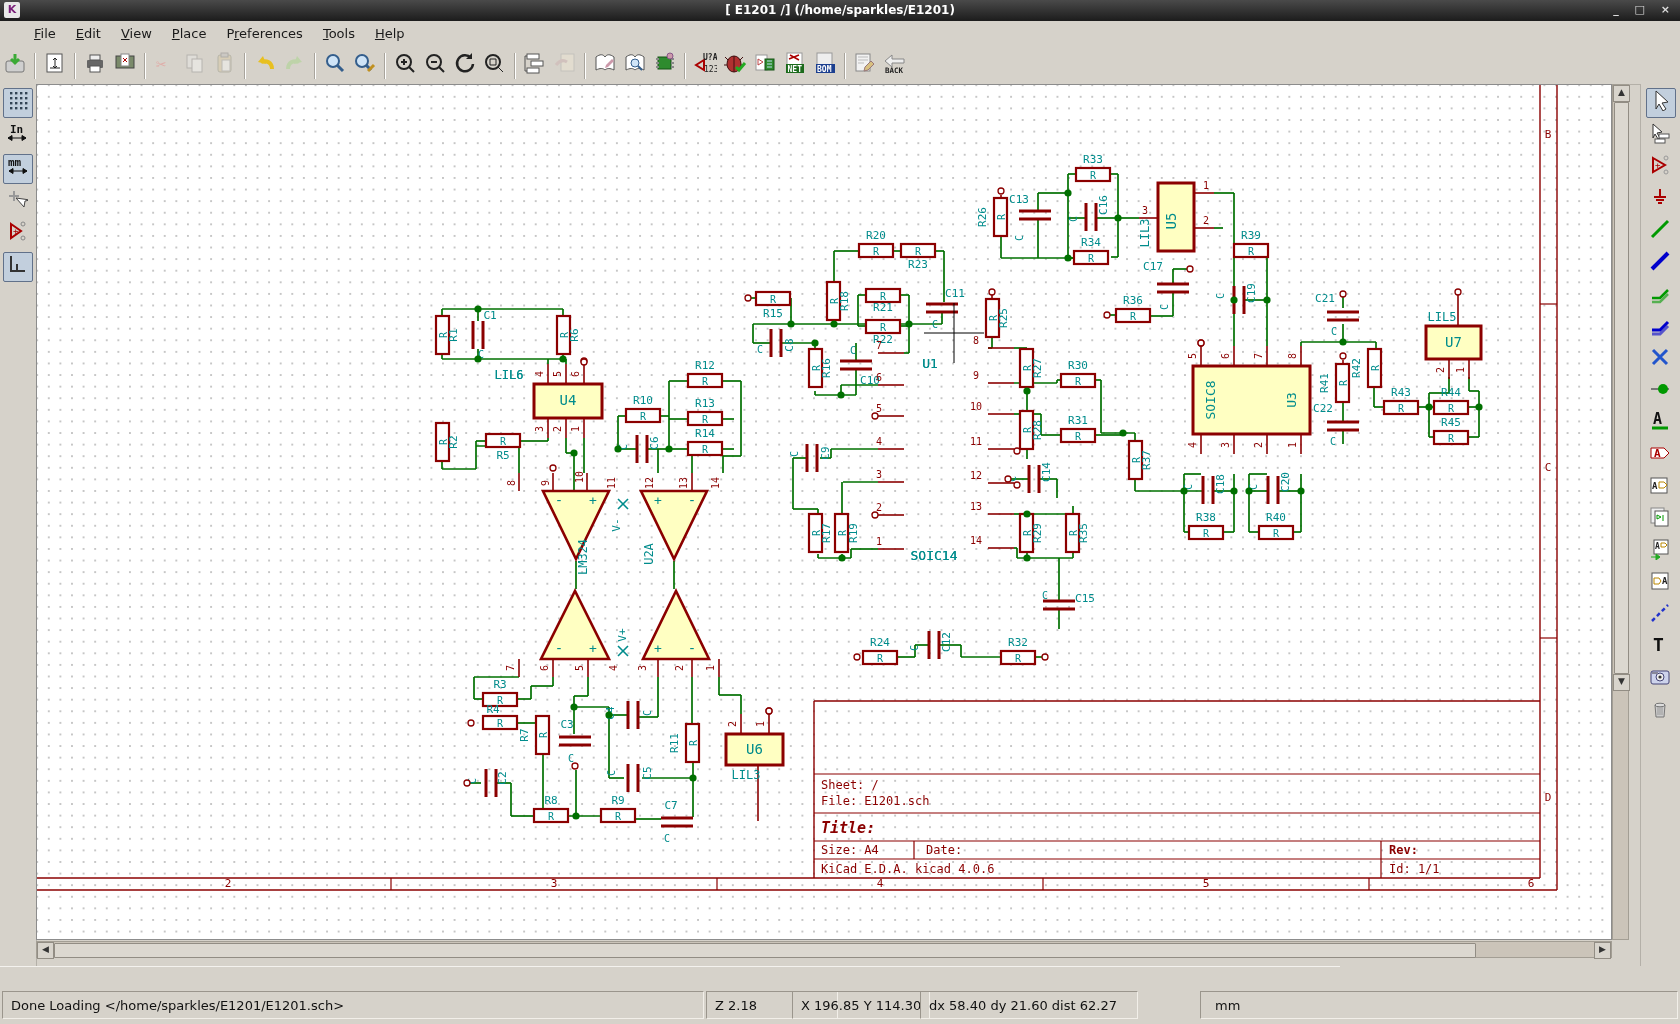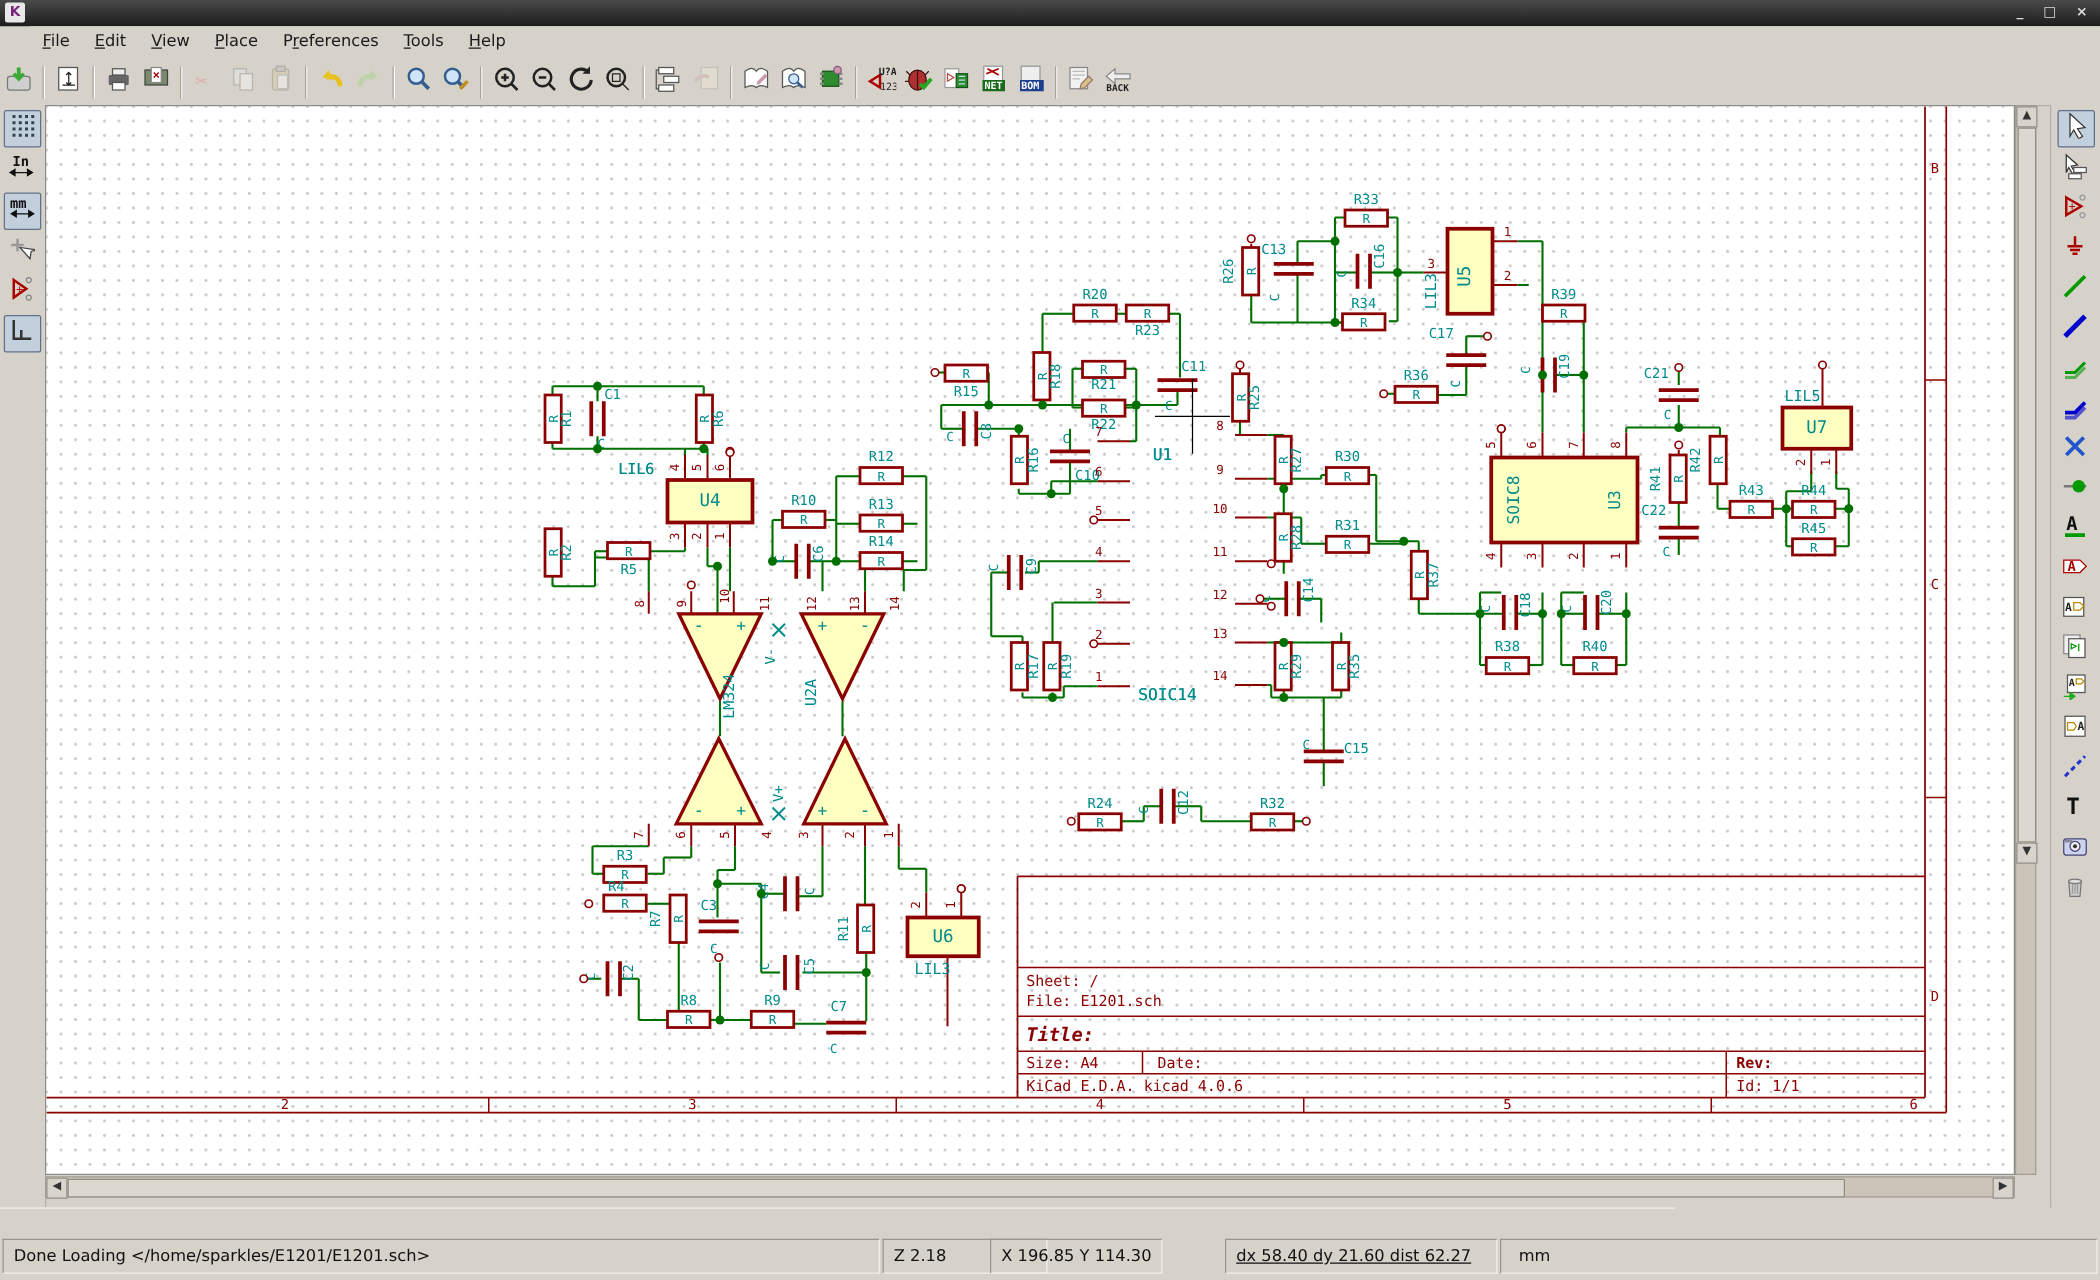--- a/index.html
+++ b/index.html
@@ -38,20 +38,21 @@
   #statusbar{position:absolute;left:0;top:966px;width:1340px;height:58px;background:#d6d2ca;border-top:1px solid #f4f2ee;}
   .sfield{position:absolute;top:24px;height:28px;border:1px solid;border-color:#9a958c #f2efe9 #f2efe9 #9a958c;
     font-size:13px;color:#111;line-height:28px;padding-left:8px;box-sizing:border-box;white-space:nowrap;overflow:hidden;}
   svg text{font-family:"DejaVu Sans Mono","Liberation Mono",monospace;}
 </style>
 </head>
 <body>
 
 <div id="titlebar">
   <div id="appicon">K</div>
+  <div class="ttl">[ E1201 /] (/home/sparkles/E1201)</div>
   <div class="winbtns">_ □ ×</div>
 </div>
 <div id="menubar"><div class="menu-item"><u>F</u>ile</div><div class="menu-item"><u>E</u>dit</div><div class="menu-item"><u>V</u>iew</div><div class="menu-item"><u>P</u>lace</div><div class="menu-item">P<u>r</u>eferences</div><div class="menu-item"><u>T</u>ools</div><div class="menu-item"><u>H</u>elp</div></div>
 <div id="toolbar"><div class="tbtn"><svg width="24" height="24">
         <rect x="3" y="10" width="18" height="11" rx="2" fill="#cfcfcf" stroke="#777"></rect>
         <path d="M12 3v8M8 8l4 4 4-4" stroke="#3aaa35" stroke-width="3" fill="none"></path>
       </svg></div><span class="tsep"></span><div class="tbtn"><svg width="24" height="24">
         <rect x="4" y="3" width="15" height="18" fill="#fff" stroke="#555"></rect>
         <path d="M7 17h10M12 7v10M10 9l2-2 2 2M10 15l2 2 2-2" stroke="#222" fill="none"></path>
       </svg></div><span class="tsep"></span><div class="tbtn"><svg width="24" height="24">
@@ -1114,15 +1115,15 @@
 <div id="hscroll">
   <div class="sb-arrow" style="left:0;top:0;width:15px;height:15px;">◀</div>
   <div class="sb-thumb" style="left:17px;top:1px;width:1420px;height:13px;"></div>
   <div class="sb-arrow" style="right:0;top:0;width:15px;height:15px;">▶</div>
 </div>
 
 <div id="statusbar">
   <div class="sfield" style="left:2px;width:702px;">Done Loading &lt;/home/sparkles/E1201/E1201.sch&gt;</div>
   <div class="sfield" style="left:706px;width:132px;">Z 2.18</div>
   <div class="sfield" style="left:792px;width:138px;">X 196.85 Y 114.30</div>
-  <div class="sfield" style="left:980px;width:218px;text-decoration:underline;">dx 58.40  dy 21.60  dist 62.27</div>
+  <div class="sfield" style="left:920px;width:218px;">dx 58.40  dy 21.60  dist 62.27</div>
   <div class="sfield" style="left:1200px;width:478px;padding-left:14px;">mm</div>
 </div>
 
 </body></html>

